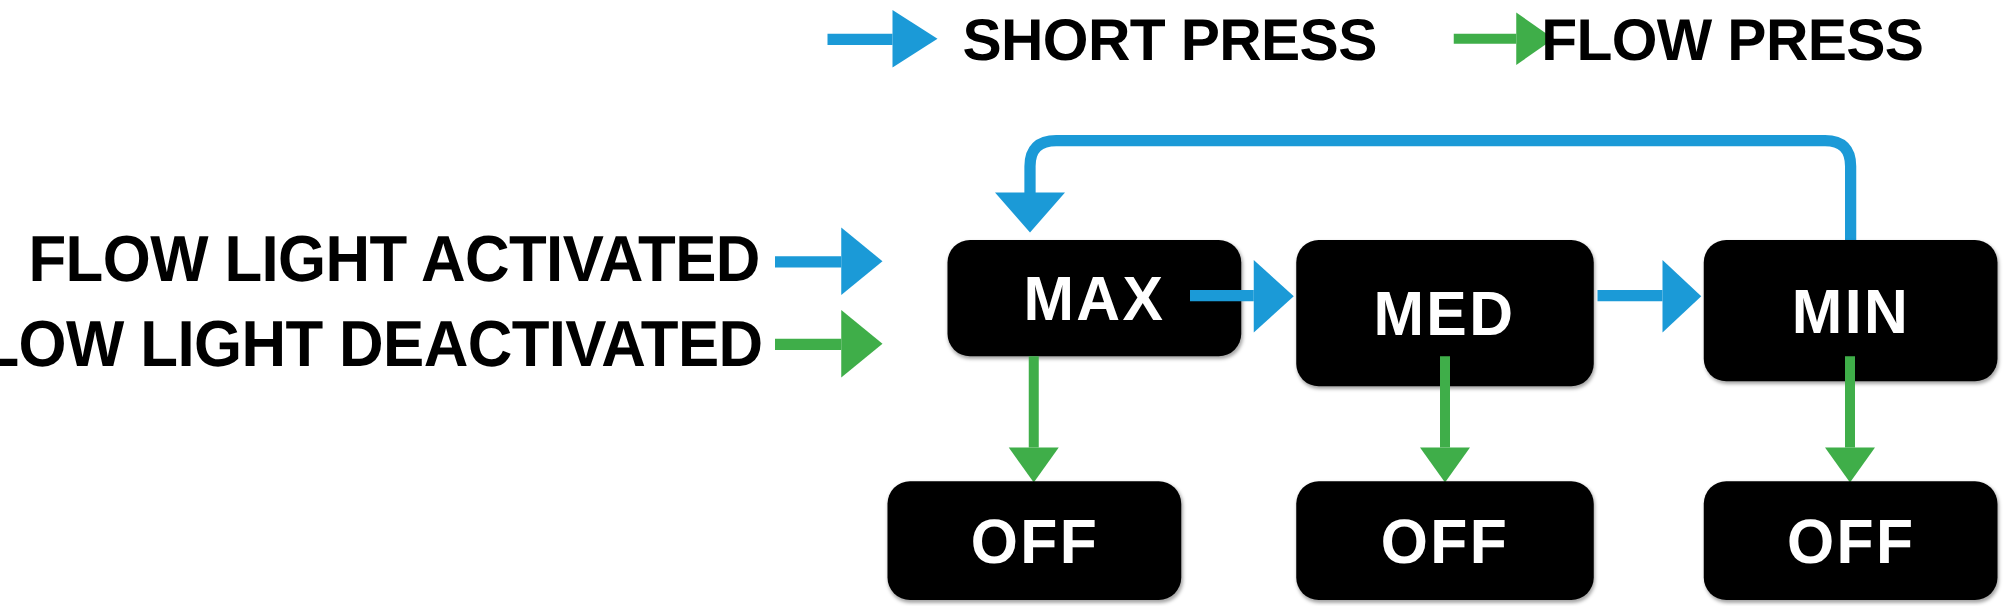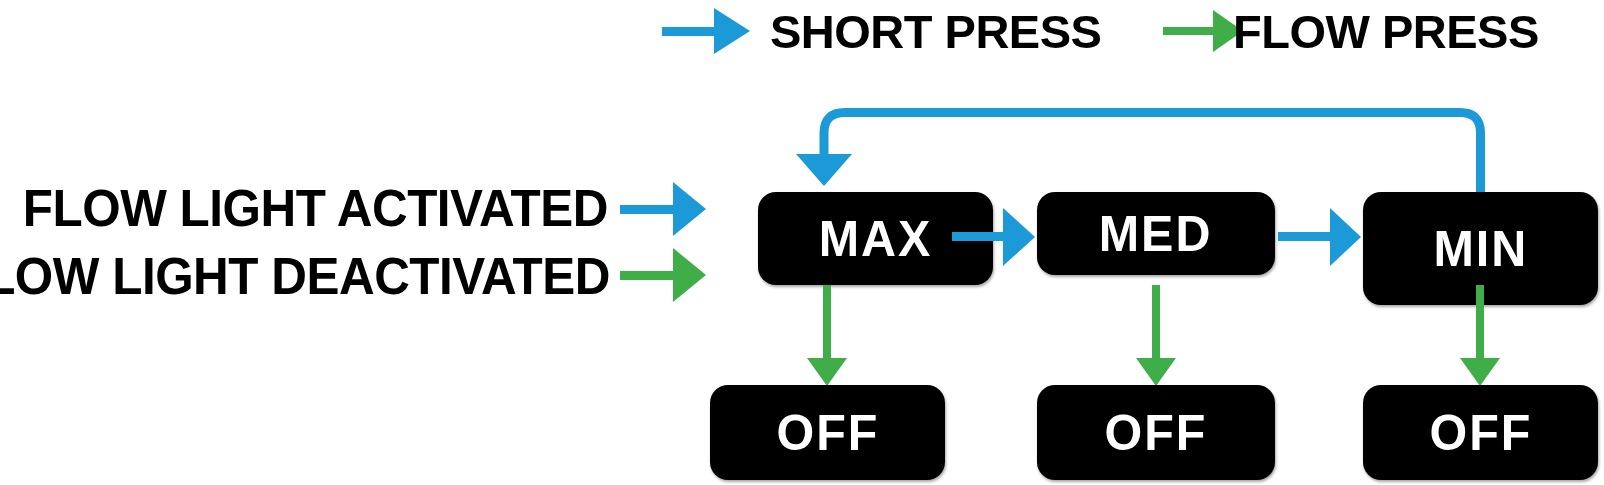--- a/index.html
+++ b/index.html
@@ -87,21 +87,21 @@
   </div>
 
   <svg class="loop-svg" width="1604" height="485" viewBox="0 0 1604 485">
     <path class="loop-path" d="M 1480.5 192 L 1480.5 133 Q 1480.5 112.5 1460 112.5 L 845 112.5 Q 824 112.5 824 133 L 824 156"></path>
     <polygon class="loop-head" points="796,154 852,154 824,186"></polygon>
   </svg>
 
   <div class="state-box" style="left:710px; top:192px; width:235px; height:93px;margin-left:48px;">
     <span class="lbl">MAX</span>
   </div>
-  <div class="state-box" style="left:1037px; top:192px; width:238px; height:83px;">
+  <div class="state-box" style="left:1037px; top:192px; width:238px; height:117px;">
     <span class="lbl">MED</span>
   </div>
   <div class="state-box" style="left:1363px; top:192px; width:235px; height:113px;">
     <span class="lbl">MIN</span>
   </div>
 
   <div class="arrow" style="left:952px; top:208px; width:83px; height:58px;">
     <div class="shaft blue" style="left:0; top:24px; width:51px; height:9px;"></div>
     <div class="head head-right blue" style="left:51px; top:0; border-top-width:29px; border-bottom-width:29px; border-left-width:32px;"></div>
   </div>

